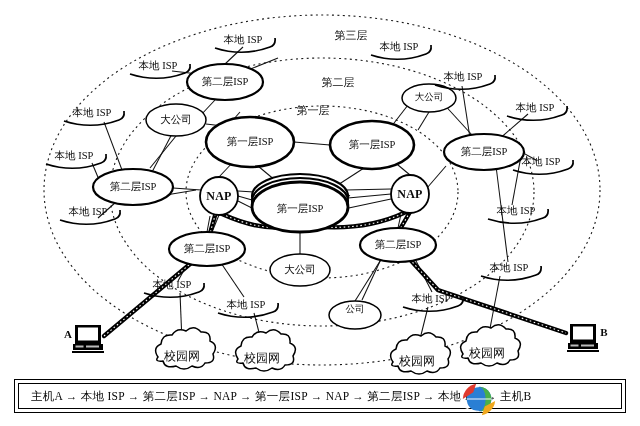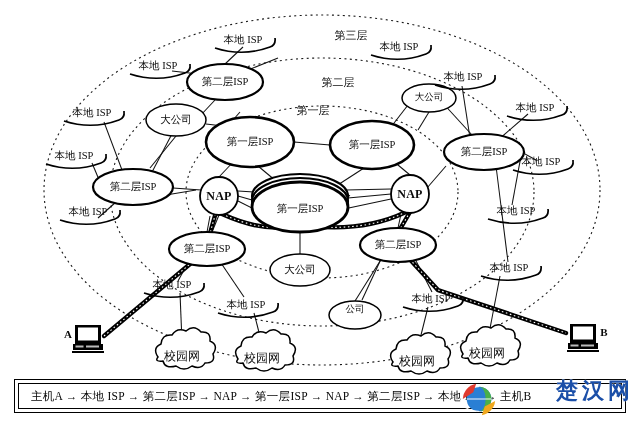--- a/index.html
+++ b/index.html
@@ -294,16 +294,15 @@
 
   <div class="wm">
     <svg class="wm-globe" viewBox="0 0 40 40">
       <circle cx="20" cy="20" r="13" fill="#2a7fd4"></circle>
       <path d="M20 7 a13 13 0 0 1 0 26 a7 13 0 0 0 0 -26" fill="#49b04a"></path>
       <path d="M7 20 h26" stroke="#fff" stroke-width="1" fill="none"></path>
       <path d="M20 7 a20 13 0 0 0 0 26" stroke="#fff" stroke-width="1" fill="none"></path>
       <path d="M3 20 a17 17 0 0 1 14 -16 l-3 9 z" fill="#e03a2f"></path>
       <path d="M37 22 a17 17 0 0 1 -14 15 l3 -9 z" fill="#f0a81e"></path>
     </svg>
-    <div class="wm-text">楚汉网</div>
   </div>
 
 </div>
 
 </body></html>

